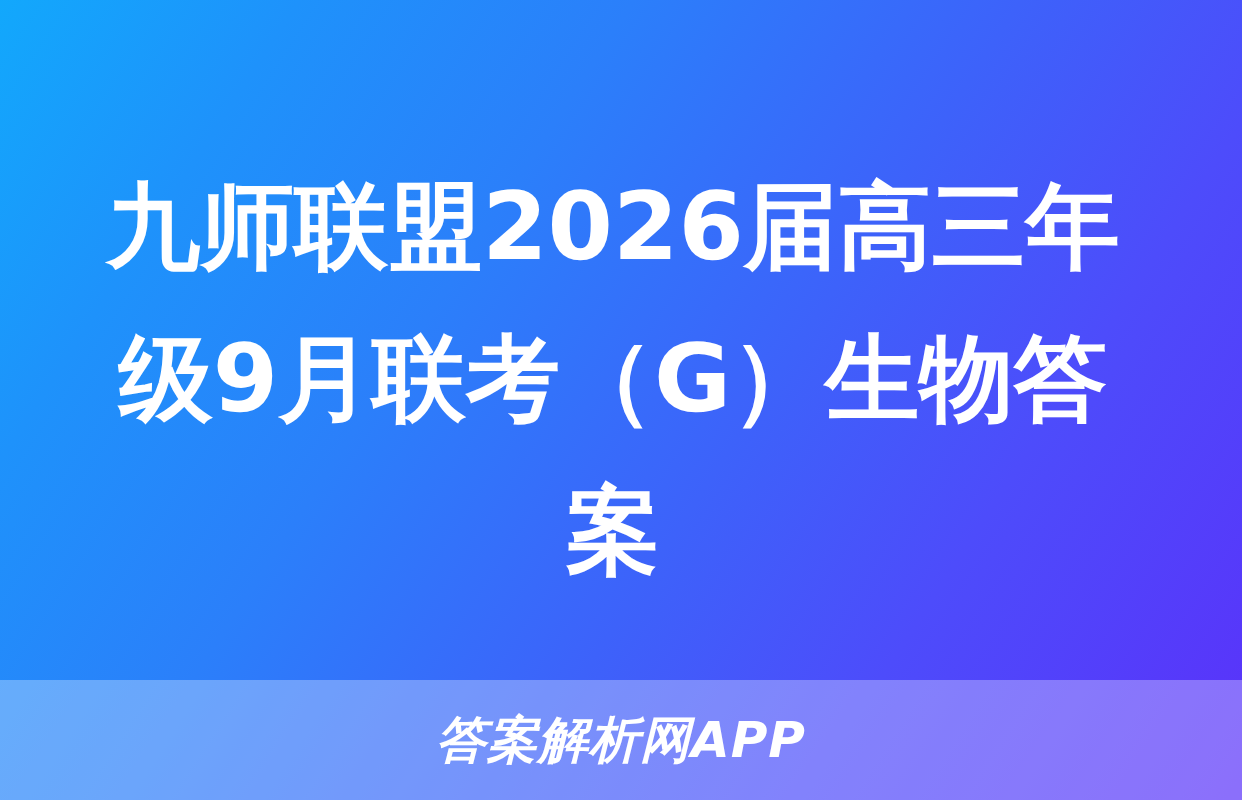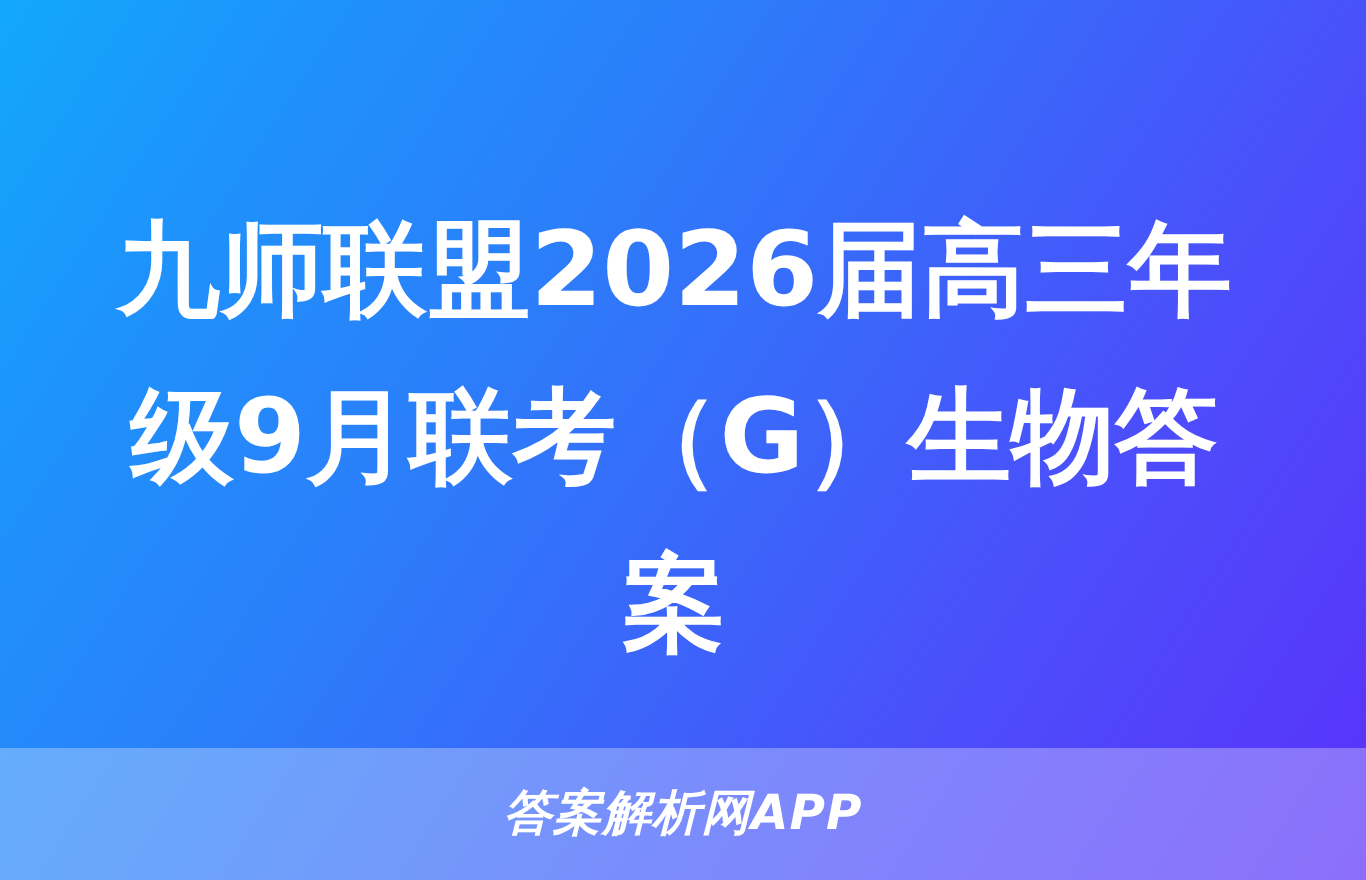--- a/index.html
+++ b/index.html
@@ -31,21 +31,21 @@
   
   .headline-wrap {
     position: absolute;
     left: 0;
     right: 16px;
     top: 188px;
     height: 420px;
     display: flex;
     flex-direction: column;
     align-items: center;
-    justify-content: center;
+    justify-content: flex-end;
     padding: 0 100px;
     box-sizing: border-box;
   }
   .headline {
     width: 1030px;
     margin: 0;
     color: #ffffff;
     font-family: "DejaVu Sans", "Liberation Sans", sans-serif;
     font-weight: 700;
     font-size: 94px;
@@ -68,21 +68,21 @@
     background: rgba(255, 255, 255, 0.30);
     display: flex;
     align-items: center;
     justify-content: center;
   }
   .watermark {
     color: #ffffff;
     font-family: "DejaVu Sans", "Liberation Sans", sans-serif;
     font-weight: 700;
     font-style: italic;
-    font-size: 44px;
+    font-size: 50px;
     line-height: 1;
     letter-spacing: 1px;
     text-align: center;
     -webkit-font-smoothing: antialiased;
   }
 </style>
 </head>
 <body>
 
 <div class="canvas">

